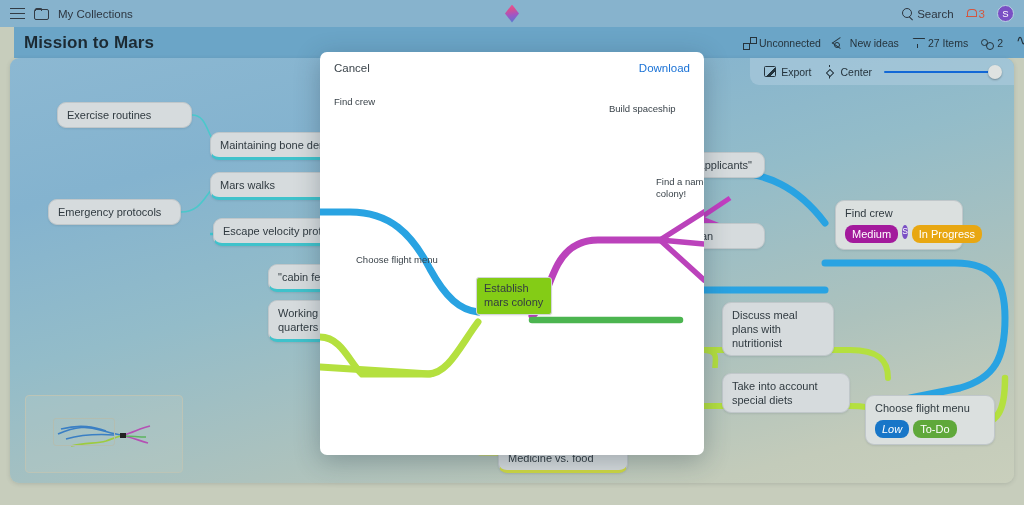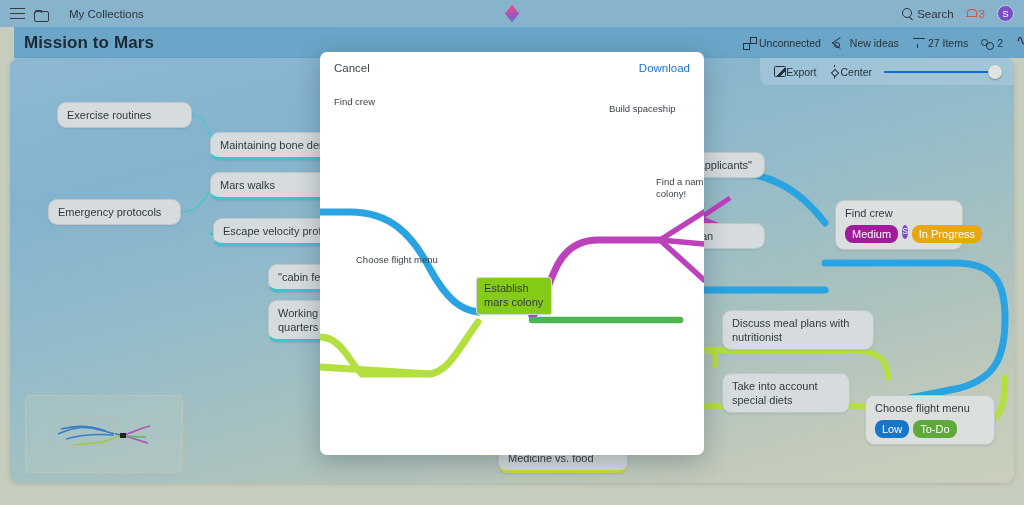--- a/index.html
+++ b/index.html
@@ -18,21 +18,21 @@
     display: flex; align-items: center;
     padding: 0 10px;
     font-size: 11.5px; color: #2d3640;
   }
   .topbar-left { display: flex; align-items: center; gap: 9px; }
   .hamburger { width: 15px; height: 11px; position: relative; cursor: pointer; }
   .hamburger i { position: absolute; left: 0; width: 15px; height: 1.4px; background: #323b44; }
   .hamburger i:nth-child(1) { top: 0; }
   .hamburger i:nth-child(2) { top: 4.8px; }
   .hamburger i:nth-child(3) { top: 9.6px; }
-  .collections { display: flex; align-items: flex-end; gap: 22px; cursor: pointer; }
+  .collections { display: flex; align-items: flex-start; gap: 11px; cursor: pointer; }
   .folder-ico { width: 13px; height: 10px; position: relative; }
   .folder-ico:before {
     content: ""; position: absolute; left: 0; top: 1.5px; width: 13px; height: 8.5px;
     border: 1.2px solid #323b44; border-radius: 1.5px 2px 2px 2px;
   }
   .folder-ico:after {
     content: ""; position: absolute; left: 0.5px; top: 0; width: 5px; height: 2.5px;
     border: 1.2px solid #323b44; border-bottom: none; border-radius: 1.5px 1.5px 0 0;
   }
   .topbar-center { position: absolute; left: 0; right: 0; display: flex; justify-content: center; pointer-events: none; }
@@ -134,21 +134,21 @@
 
   
   .canvas-toolbar {
     position: absolute; right: 0px; top: 0px;
     height: 27px; display: flex; align-items: center; gap: 12px;
     padding: 0 12px 0 14px;
     background: rgba(176,206,224,0.55);
     border-radius: 0 9px 0 9px;
     z-index: 40;
   }
-  .ct-item { display: flex; align-items: center; font-size: 10.5px; color: #24333c; cursor: pointer; }
+  .ct-item { display: flex; align-items: center; gap: 5px; font-size: 10.5px; color: #24333c; cursor: pointer; }
   .ico-export { width: 12px; height: 11px; position: relative; }
   .ico-export:before {
     content: ""; position: absolute; inset: 0; border: 1.2px solid #24333c; border-radius: 1.5px;
     background: linear-gradient(135deg, transparent 55%, #24333c 55%, #24333c 75%, transparent 75%);
   }
   .ico-center { width: 12px; height: 12px; position: relative; }
   .ico-center:before {
     content: ""; position: absolute; left: 4px; top: 4px; width: 4px; height: 4px;
     border: 1.2px solid #24333c; transform: rotate(45deg);
   }
@@ -181,21 +181,21 @@
     white-space: nowrap;
   }
   .node.wrap { white-space: normal; }
   .node.tagged { background: #dbe0df; padding-bottom: 6px; }
   .tags { display: flex; gap: 4px; margin-top: 5px; }
   .tag {
     font-size: 11px; color: #fff; border-radius: 8px; padding: 1.5px 7px;
     display: inline-flex; align-items: center; line-height: 1.35; white-space: nowrap;
   }
   .tag.medium { background: #a31a9c; }
-  .tag.low { background: #1876c8; }
+  .tag.low { background: #1876c8; font-style: italic; }
   .tag.prog { background: #e8a712; }
   .tag.todo { background: #5fa83a; }
   .tag.round {
     border-radius: 50%; width: 14px; height: 14px; padding: 0;
     justify-content: center; background: #7a4fc4; font-size: 8.5px;
   }
 
   svg.edges { position: absolute; inset: 0; width: 1004px; height: 425px; overflow: visible; }
 
   
@@ -379,21 +379,21 @@
           <span class="tag medium">Medium</span>
           <span class="tag round">S</span>
           <span class="tag prog">In Progress</span>
         </div>
       </div>
 
       <div class="node" style="left:630px; top:165px; width:125px;">
         <span>Training plan</span>
       </div>
 
-      <div class="node wrap" style="left:712px; top:252px; width:152px;">
+      <div class="node wrap" style="left:712px; top:244px; width:112px;">
         <span>Discuss meal plans with nutritionist</span>
       </div>
 
       <div class="node wrap" style="left:712px; top:315px; width:128px;">
         <span>Take into account special diets</span>
       </div>
 
       <div class="node tagged" style="left:855px; top:337px; width:130px;">
         <span>Choose flight menu</span>
         <div class="tags">

